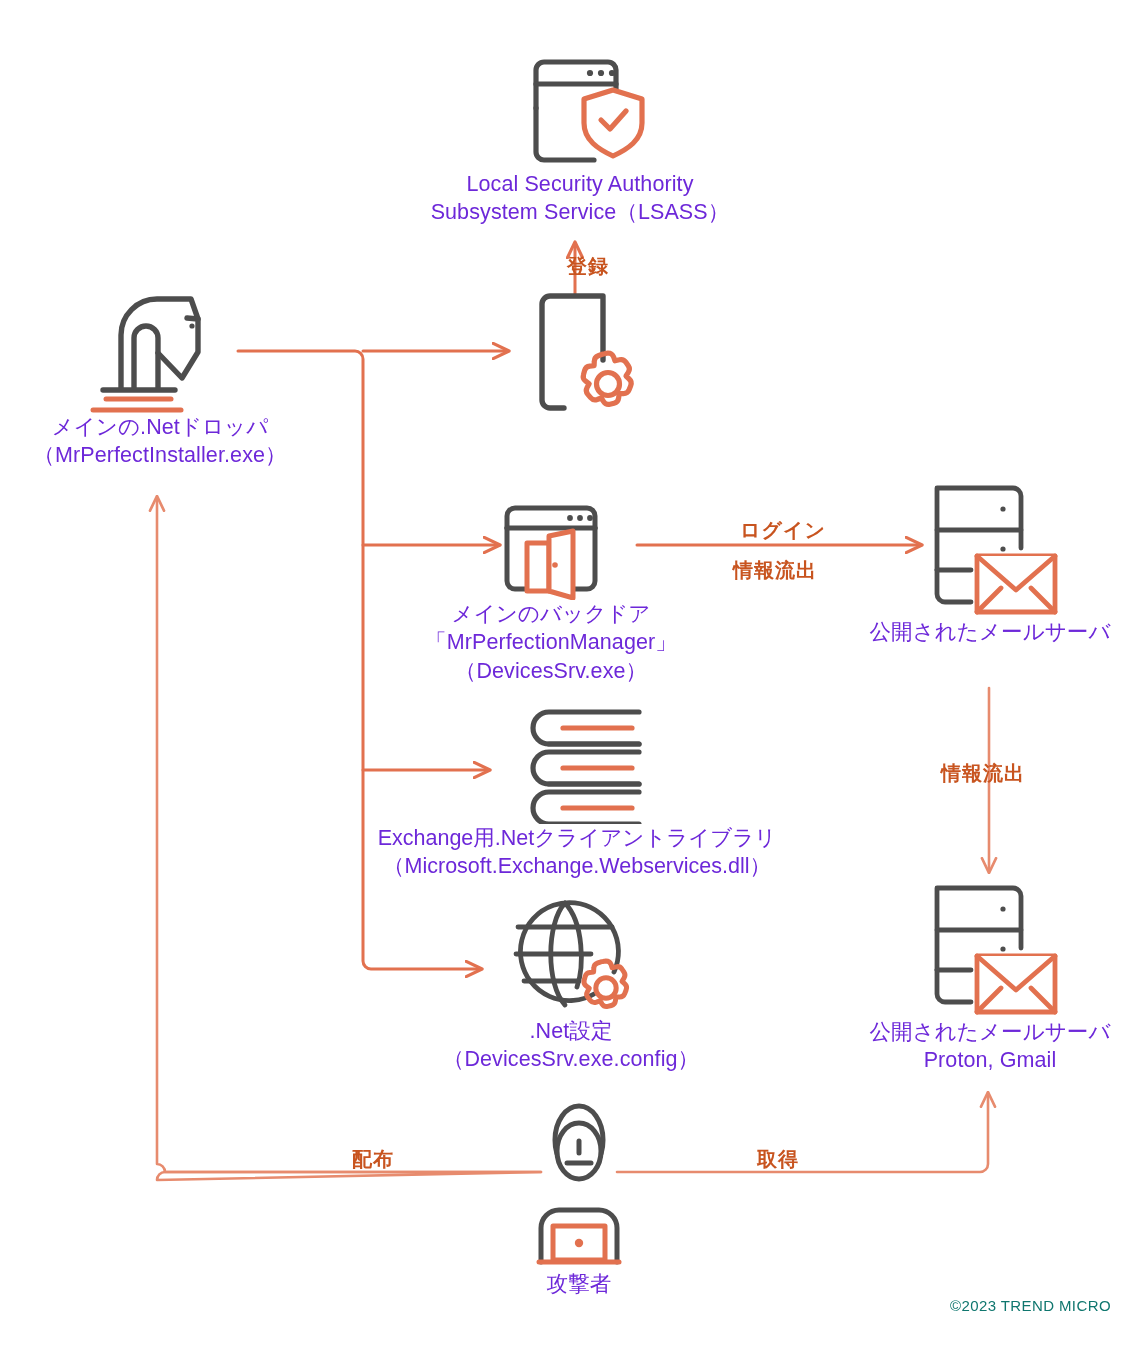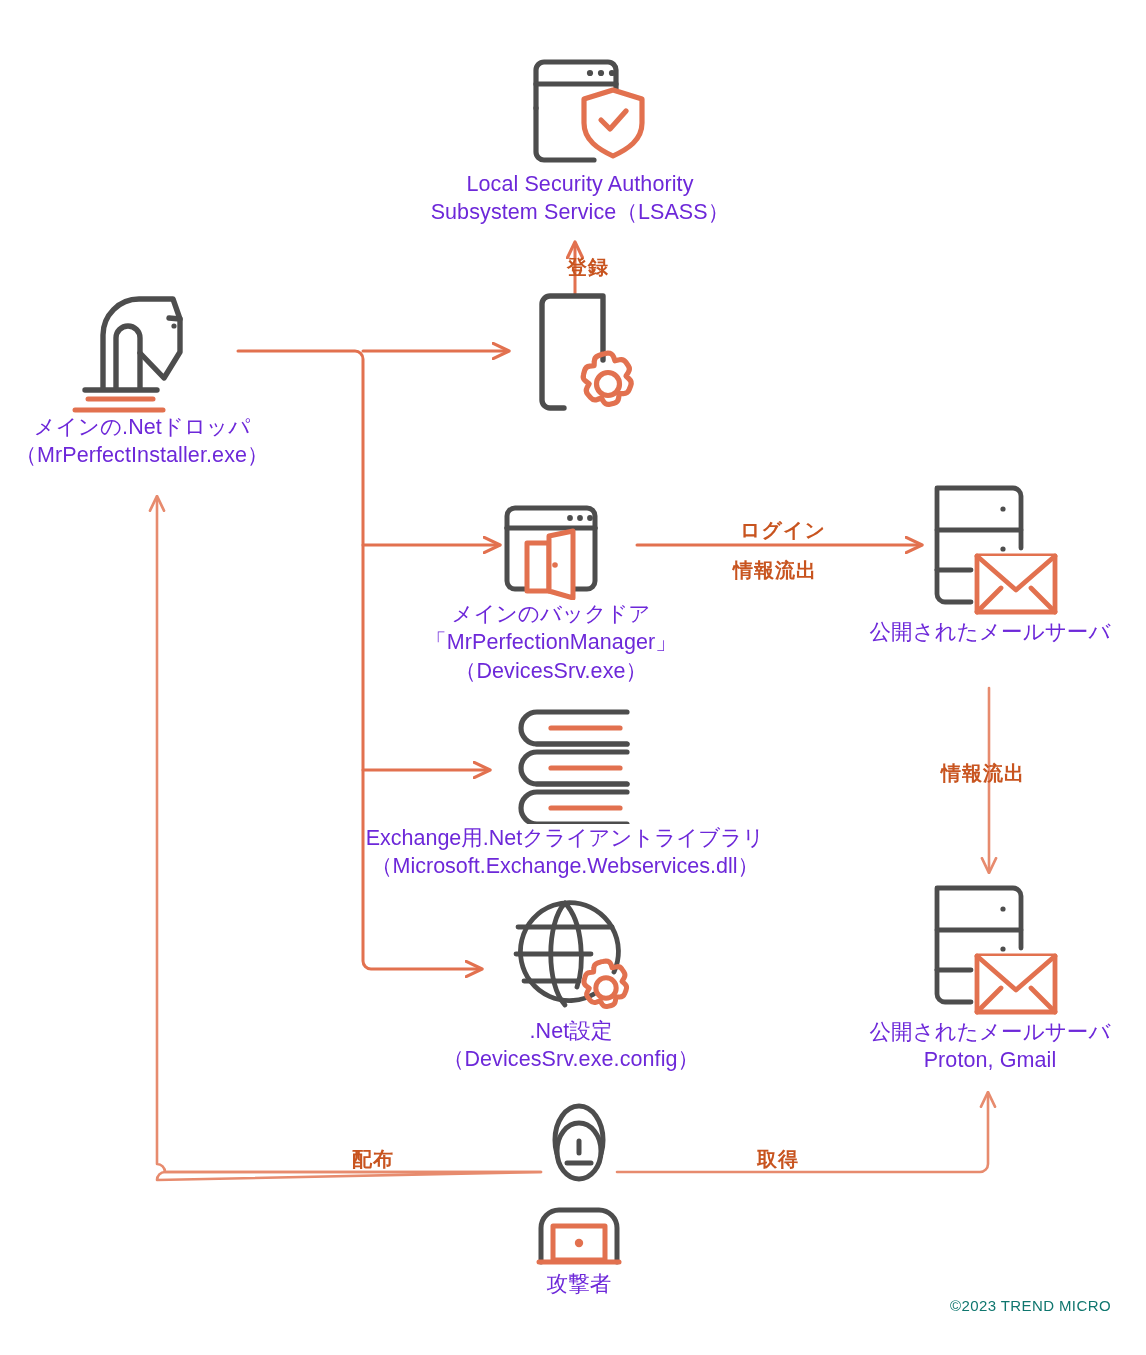--- a/index.html
+++ b/index.html
@@ -94,21 +94,21 @@
 
       <path d="M989,688 V872" marker-end="url(#arrLt)"></path>
 
       <path d="M541,1172 H165 A8,8 0 0 0 157,1180 V1180 Z"></path>
       <path d="M541,1172 H165 A8,8 0 0 0 157,1164 V497" marker-end="url(#arrLt)"></path>
 
       <path d="M617,1172 H980 A8,8 0 0 0 988,1164 V1093" marker-end="url(#arrLt)"></path>
     </g>
   </svg>
 
-  <div class="wire-label" style="left:567px; top:254px; text-align:left;">登録</div>
+  <div class="wire-label" style="left:567px; top:254px; text-align:left;font-family:Liberation Mono, monospace;">登録</div>
 
   <div class="wire-label" style="left:740px; top:517px;">ログイン</div>
   <div class="wire-label" style="left:733px; top:557px;">情報流出</div>
 
   <div class="wire-label" style="left:941px; top:760px;">情報流出</div>
 
   <div class="wire-label" style="left:352px; top:1146px;">配布</div>
   <div class="wire-label" style="left:757px; top:1146px;">取得</div>
 
   <div class="node" style="left:420px; top:50px; width:320px;">
@@ -125,21 +125,21 @@
       </g>
       <path d="M113,40 L142,49 V73 c0,17 -14,26 -29,33 c-15,-7 -29,-16 -29,-33 V49 Z" fill="#ffffff" stroke="#E2714F" stroke-width="5.2" stroke-linejoin="round"></path>
       <path d="M101,70 L110,79 L126,61" fill="none" stroke="#E2714F" stroke-width="5.2" stroke-linecap="round" stroke-linejoin="round"></path>
     </svg>
     <div class="caption">
       <div>Local Security Authority</div>
       <div>Subsystem Service（LSASS）</div>
     </div>
   </div>
 
-  <div class="node" style="left:7px; top:288px; width:270px;">
+  <div class="node" style="left:25px; top:288px; width:270px;">
     <svg class="icon" width="150" height="125" viewBox="0 0 150 125">
       <g fill="none" stroke="#4D4D4D" stroke-width="5.4" stroke-linecap="round" stroke-linejoin="round">
         <path d="M36,100 V47 a36,36 0 0 1 36,-36 h34 l7,20 l-11,-1"></path>
         <path d="M113,31 l0,33 l-16,26 l-24,-25"></path>
         <path d="M73,100 V50 a12,12 0 0 0 -24,0 V100"></path>
         <path d="M18,102 H90"></path>
       </g>
       <circle cx="107" cy="38" r="2.6" fill="#4D4D4D"></circle>
       <g stroke="#E2714F" stroke-width="5" stroke-linecap="round">
         <path d="M21,111 H86"></path>
@@ -189,21 +189,21 @@
       </g>
       <circle cx="84" cy="67" r="2.8" fill="#E2714F"></circle>
     </svg>
     <div class="caption">
       <div>メインのバックドア</div>
       <div>「MrPerfectionManager」</div>
       <div>（DevicesSrv.exe）</div>
     </div>
   </div>
 
-  <div class="node" style="left:345px; top:702px; width:440px;text-align:center;">
+  <div class="node" style="left:357px; top:702px; width:440px;text-align:center;">
     <svg class="icon" width="160" height="122" viewBox="0 0 160 122">
       <g fill="none" stroke="#4D4D4D" stroke-width="5.2" stroke-linecap="round" stroke-linejoin="round">
         <path d="M142,10 H52 a16,16 0 0 0 0,32 H142"></path>
         <path d="M142,42 H52"></path>
         <path d="M142,50 H52 a16,16 0 0 0 0,32 H142"></path>
         <path d="M142,82 H52"></path>
         <path d="M142,90 H52 a16,16 0 0 0 0,32 H142"></path>
       </g>
       <g stroke="#E2714F" stroke-width="5.2" stroke-linecap="round">
         <path d="M66,26 H135"></path>

